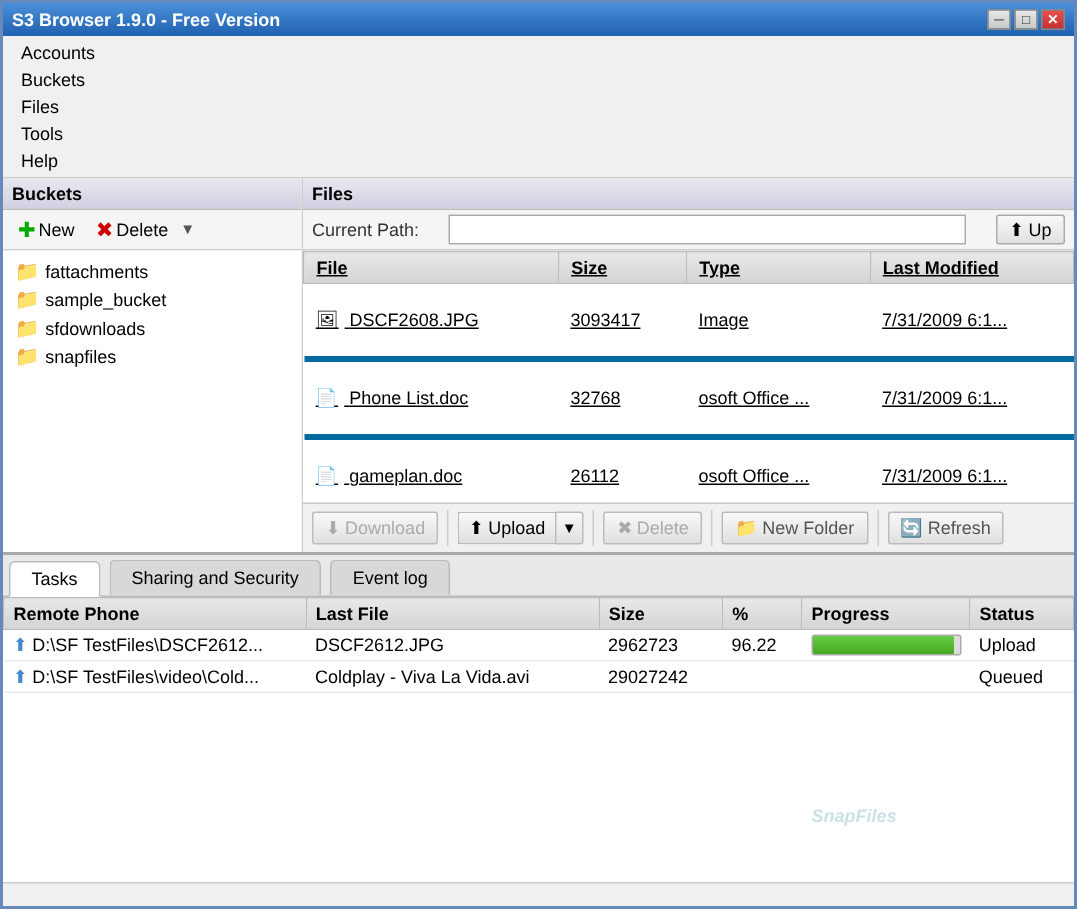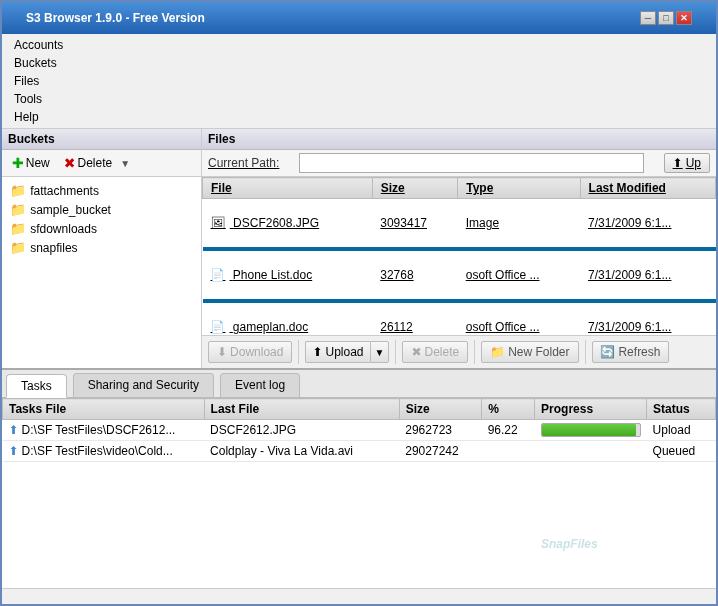--- a/index.html
+++ b/index.html
@@ -1,25 +1,25 @@
 <!DOCTYPE html>
 <html><head>
   <meta charset="utf-8">
   <style>
     * { box-sizing: border-box; margin: 0; padding: 0; font-family: 'Segoe UI', Tahoma, sans-serif; font-size: 12px; }
     body { background: #f0f0f0; width: 718px; height: 606px; overflow: hidden; }
     
     
     .title-bar {
       background: linear-gradient(to bottom, #4a90d9, #2060b0);
-      height: 32px;
+      height: 22px;
       display: flex;
       align-items: center;
       justify-content: space-between;
-      padding: 0 24px;
+      padding: 0 6px;
       color: white;
       font-size: 11px;
       font-weight: bold;
     }
     .title-bar-buttons { display: flex; gap: 2px; }
     .title-btn {
       width: 16px; height: 14px;
       background: linear-gradient(to bottom, #e8e8e8, #c8c8c8);
       border: 1px solid #888;
       font-size: 9px;
@@ -109,21 +109,20 @@
       padding: 3px 6px;
       font-weight: bold;
     }
     .path-bar {
       display: flex;
       align-items: center;
       padding: 3px 6px;
       border-bottom: 1px solid #ccc;
       background: #f5f5f5;
       gap: 20px;
-      text-decoration: underline;
     }
     .path-label { font-size: 12px; color: #333; white-space: nowrap; }
     .path-input {
       flex: 1;
       height: 20px;
       border: 1px solid #aaa;
       padding: 1px 4px;
       font-size: 12px;
     }
     .up-btn {
@@ -469,21 +468,21 @@
     <div class="tasks-section">
       <div class="tabs-bar">
         <div class="tab active">Tasks</div>
         <div class="tab">Sharing and Security</div>
         <div class="tab">Event log</div>
       </div>
       <div class="tasks-table-container">
         <table class="tasks-table">
           <thead>
             <tr>
-              <th>Tasks File</th>
+              <th>Remote Phone</th>
               <th>Last File</th>
               <th>Size</th>
               <th>%</th>
               <th>Progress</th>
               <th>Status</th>
             </tr>
           </thead>
           <tbody id="tasks-tbody">
           <tr class="table-row">
                 <td style="max-width: 160px; overflow: hidden; text-overflow: ellipsis;"><span style="color: rgb(68, 136, 204); margin-right: 3px;">⬆</span>D:\SF TestFiles\DSCF2612...</td>

